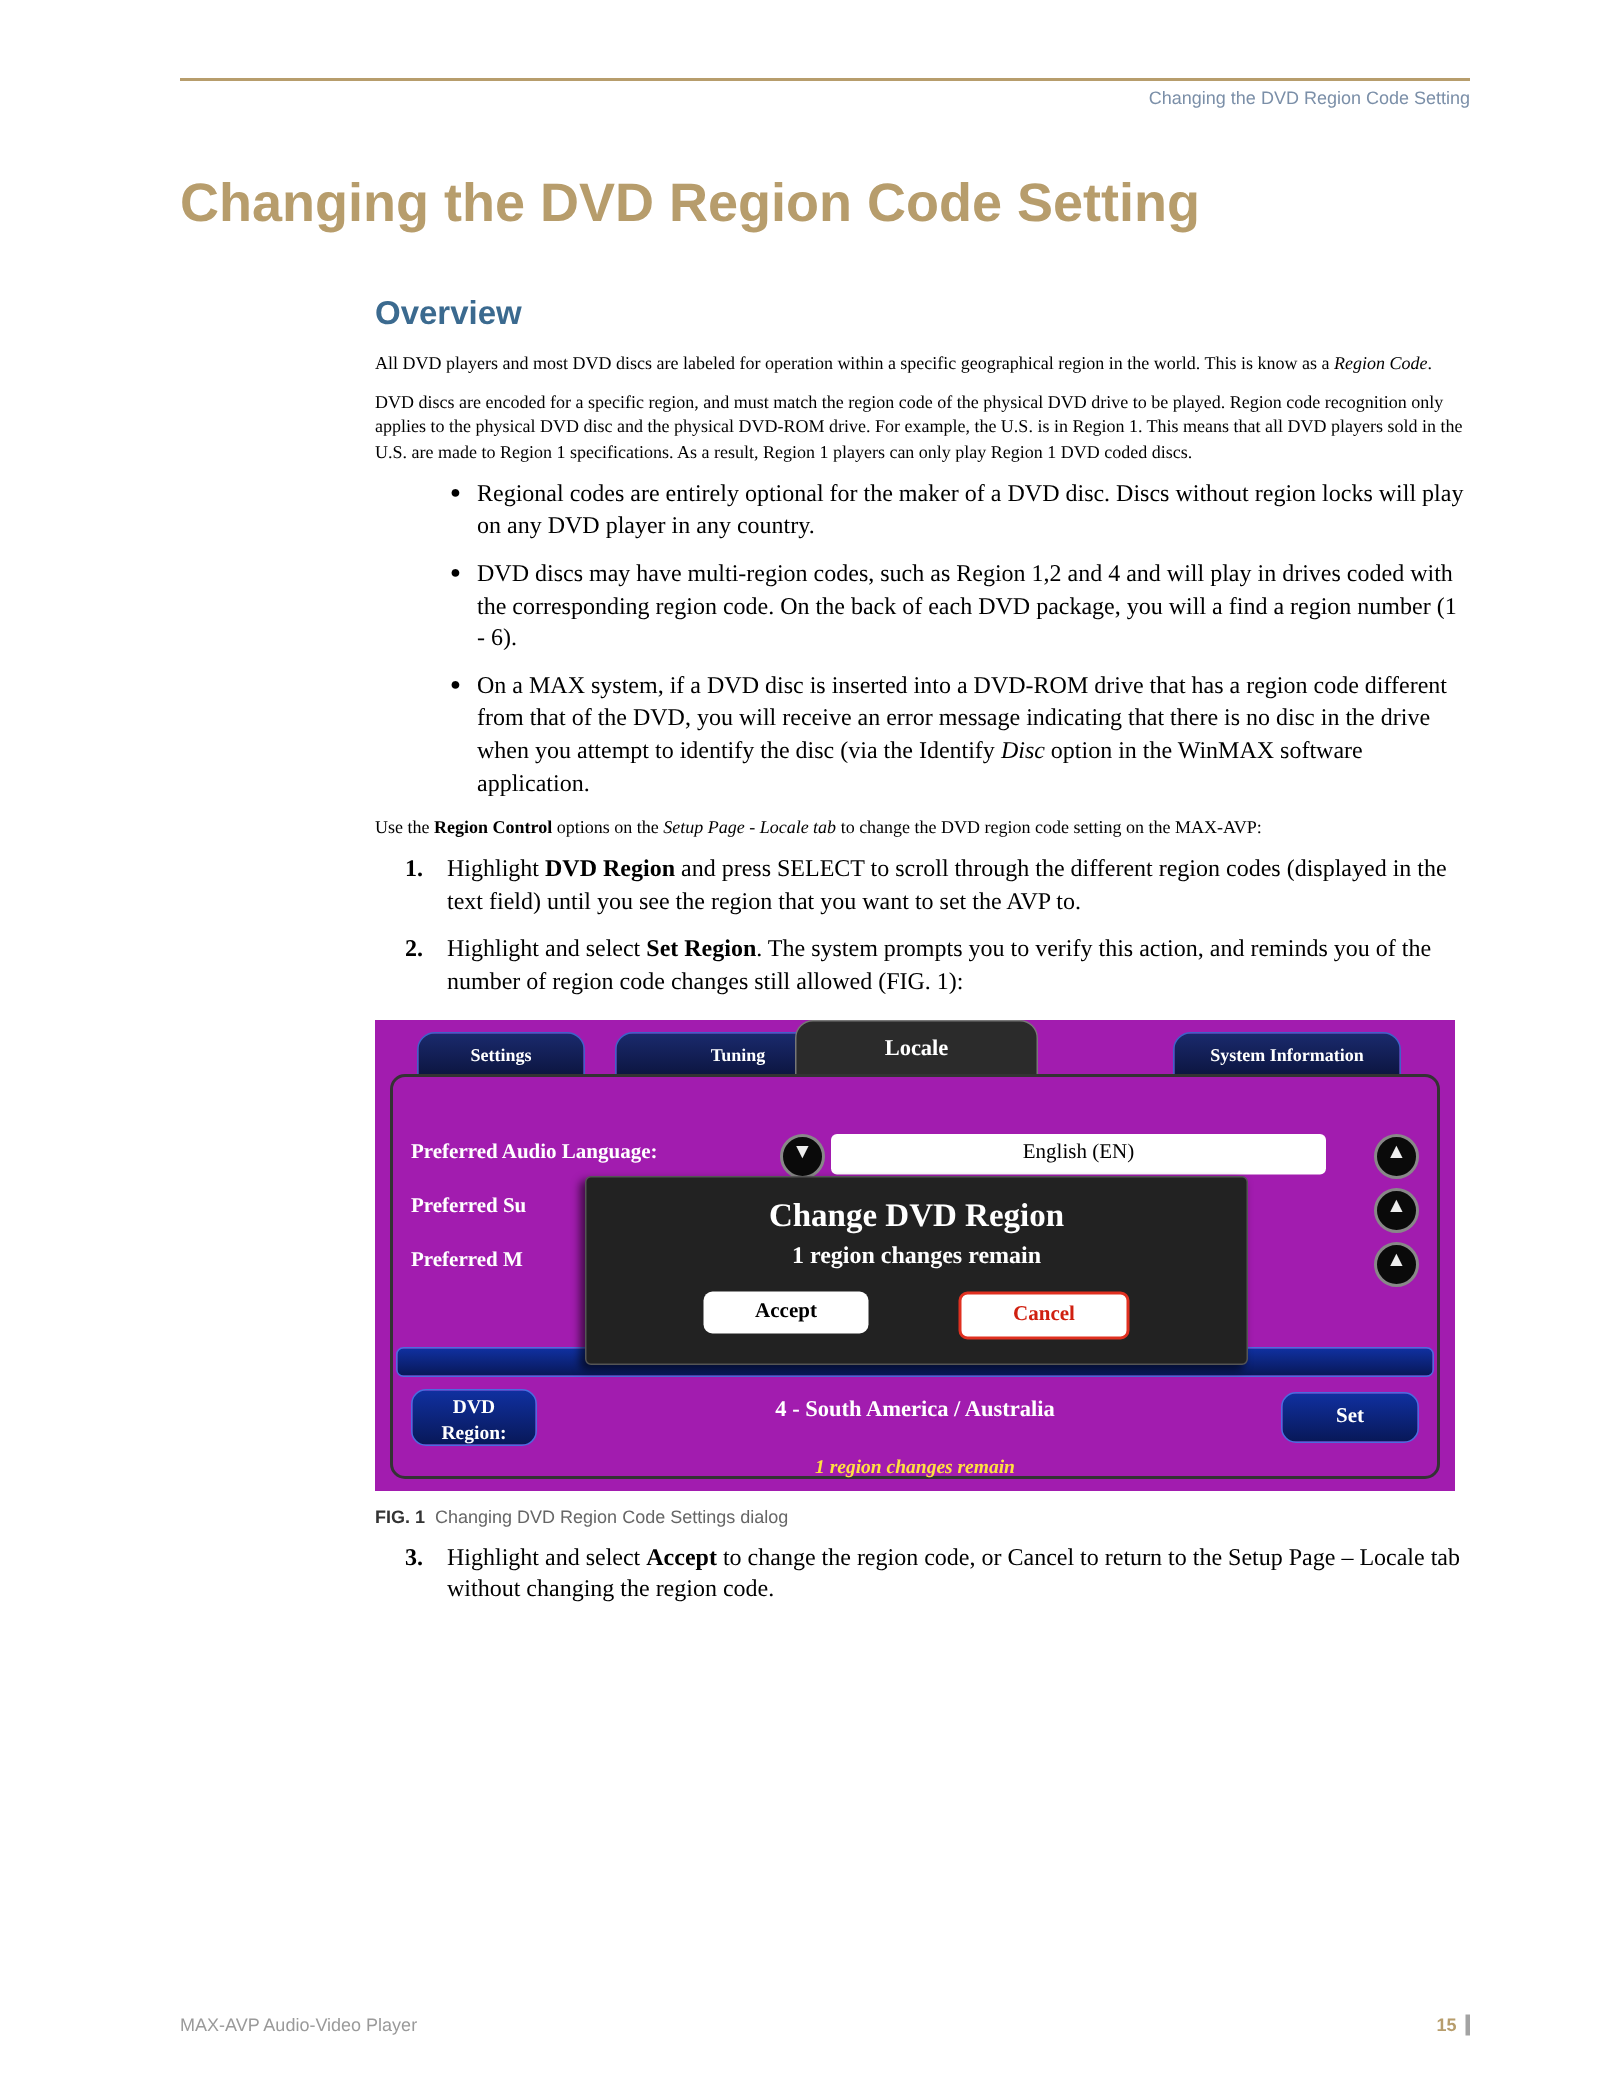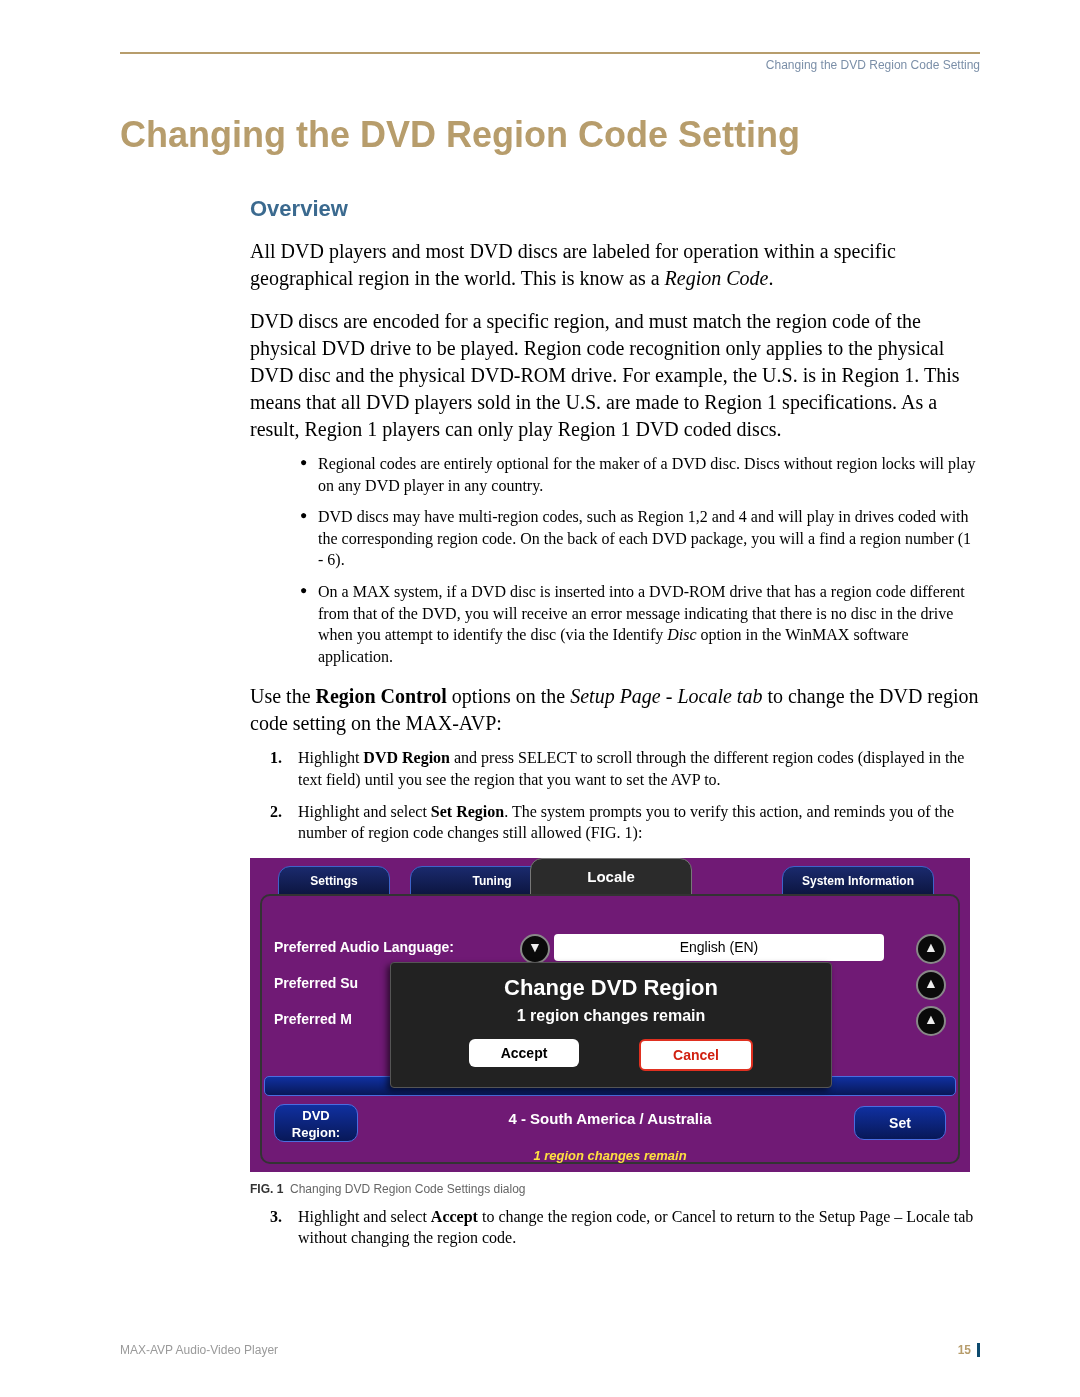--- a/index.html
+++ b/index.html
@@ -37,23 +37,23 @@
     letter-spacing: 0px;
   }
   h2.section-title {
     font-family: Arial, Helvetica, sans-serif;
     font-weight: 700;
     font-size: 22px;
     color: #3b6a8f;
     margin: 0 0 12px 0;
   }
   .body-text {
-    font-size: 20px;
+    font-size: 12px;
     line-height: 1.35;
-    margin: 16px 0 10px 0;
+    margin: 0 0 10px 0;
     color: #000;
     padding-left: 130px;
   }
   ul.bullets {
     margin: 4px 0 10px 0;
     padding-left: 180px;
     list-style: none;
   }
   ul.bullets li {
     font-size: 16px;
@@ -92,25 +92,25 @@
   }
   .italic { font-style: italic; }
   .bold { font-weight: bold; text-align: center; }
 
   
   .figure-wrap {
     margin: 6px 0 6px 130px;
     width: 720px;
   }
   .device-screen {
-    background: #701a75;
+    background: #a21caf;
     width: 720px;
     height: 314px;
     position: relative;
-    font-family: Liberation Sans, sans-serif;
+    font-family: Liberation Serif, serif;
     overflow: hidden;
   }
   
   .tab {
     position: absolute;
     top: 8px;
     height: 28px;
     border: 1px solid #3e63c9;
     border-radius: 12px 12px 0 0;
     background: linear-gradient(#1a2a6d,#0c1540);
@@ -234,21 +234,21 @@
     margin: 10px 0 10px 130px;
   }
   .fig-caption .fig-label { font-weight: bold; color:#333; }
 
   .footer {
     position:absolute; left:120px; right:100px; bottom:40px;
     display:flex; justify-content:space-between; align-items:flex-end;
     font-family: Arial, Helvetica, sans-serif;
     font-size: 12px; color:#9a9a9a;
   }
-  .footer .pgnum { color:#b79d6c; font-weight:bold; padding-right:6px; border-right:3px solid #0c4a6e; height:14px; line-height:14px;margin-left:12px;}
+  .footer .pgnum { color:#b79d6c; font-weight:bold; padding-right:6px; border-right:3px solid #a3a3a3; height:14px; line-height:14px;margin-left:12px;}
   h2.section-title { margin-left: 130px; }
 </style>
 </head>
 <body>
 
 <div class="page">
   <div class="top-rule"></div>
   <div class="running-head">Changing the DVD Region Code Setting</div>
 
   <h1 class="chapter-title">Changing the DVD Region Code Setting</h1>

